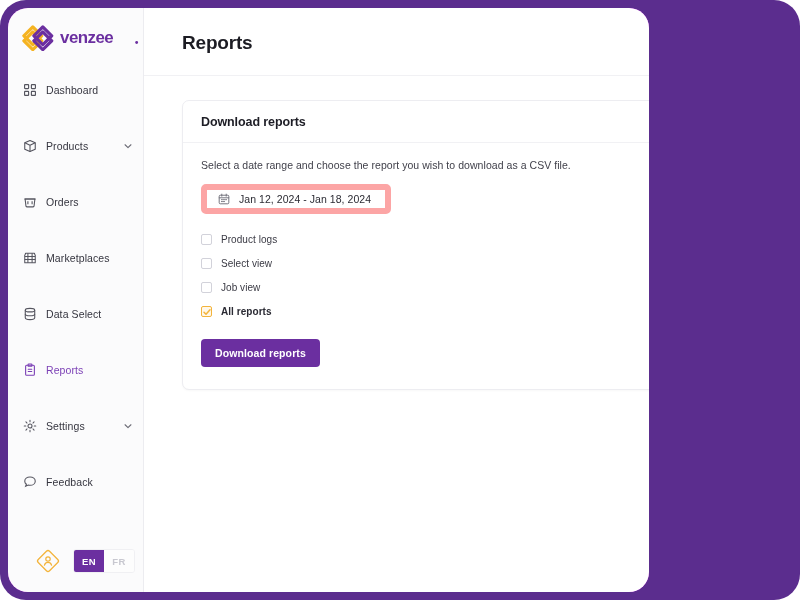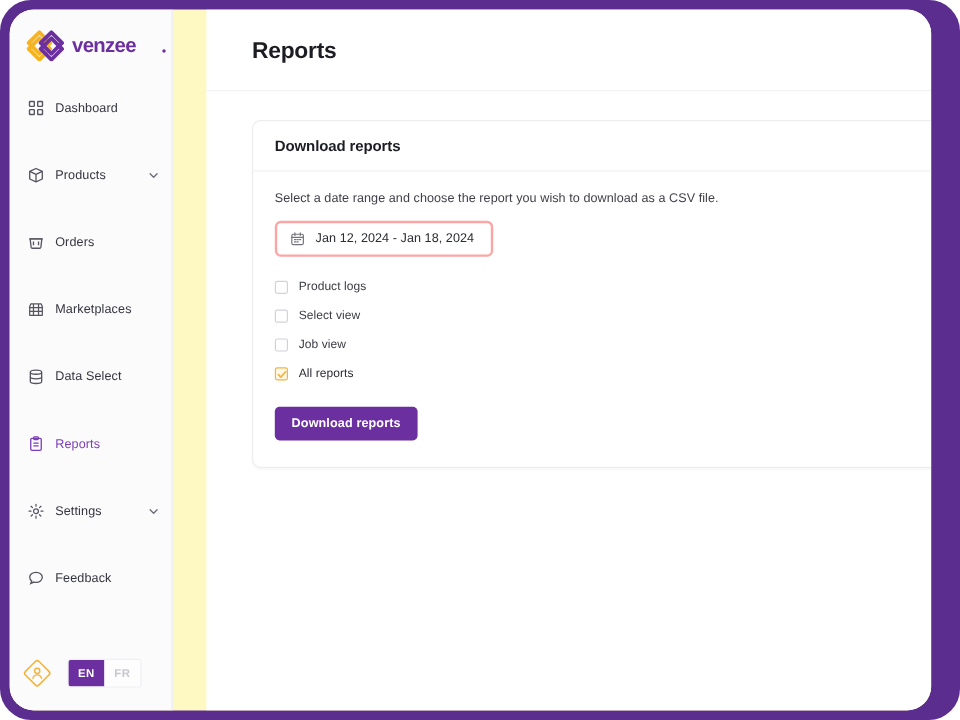--- a/index.html
+++ b/index.html
@@ -20,27 +20,26 @@
     left: 0; top: 0;
     width: 800px; height: 600px;
     background: #5B2D8E;
     border-radius: 26px;
     padding: 8px;
     overflow: hidden;
   }
 
   .app-window {
     position: relative;
-    width: 768px;
+    width: 641px;
     height: 584px;
-    background: #fef9c3;
+    background: #d946ef;
     border-radius: 20px;
     overflow: hidden;
     display: flex;
-    gap: 28px;
   }
 
   
   .sidebar {
     width: 136px;
     min-width: 136px;
     height: 584px;
     background: #fbfbfc;
     border-right: 1px solid #ececf0;
     display: flex;
@@ -108,21 +107,21 @@
     align-items: center;
     justify-content: center;
   }
 
   
   .sidebar-footer {
     margin-top: auto;
     height: 62px;
     display: flex;
     align-items: center;
-    padding-left: 10px;
+    padding-left: 27px;
     gap: 12px;
   }
 
   .avatar-diamond {
     width: 26px; height: 26px;
     flex: none;
     display: flex;
     align-items: center;
     justify-content: center;
     cursor: pointer;
@@ -207,21 +206,21 @@
     margin-bottom: 13px;
     letter-spacing: 0.05px;
   }
 
   
   .date-picker {
     display: inline-flex;
     align-items: center;
     height: 30px;
     padding: 0 14px 0 11px;
-    border: 2px solid #fca5a5;
+    border: 6px solid #fca5a5;
     border-radius: 5px;
     background: #ffffff;
     cursor: pointer;
     gap: 9px;
     margin-bottom: 16px;
   }
   .cal-icon { width: 12px; height: 12px; color: #74747e; display: flex; }
   .date-text {
     font-size: 10.5px;
     color: #2b2b33;
@@ -253,21 +252,21 @@
     border-color: #F3B43C;
     background: #FFF8EA;
   }
   .cbox.checked svg { position: absolute; left: 0.2px; top: 0.2px; }
 
   .check-label {
     font-size: 10px;
     color: #3a3a44;
     letter-spacing: 0.05px;
   }
-  .check-row.bold .check-label { font-weight: 400; color: #2a2a33; text-align: center; }
+  .check-row.bold .check-label { font-weight: 700; color: #2a2a33; text-align: center; }
 
   
   .btn-primary {
     margin-top: 18px;
     display: inline-flex;
     align-items: center;
     justify-content: center;
     height: 28px;
     padding: 0 14px;
     background: #6B2FA0;

